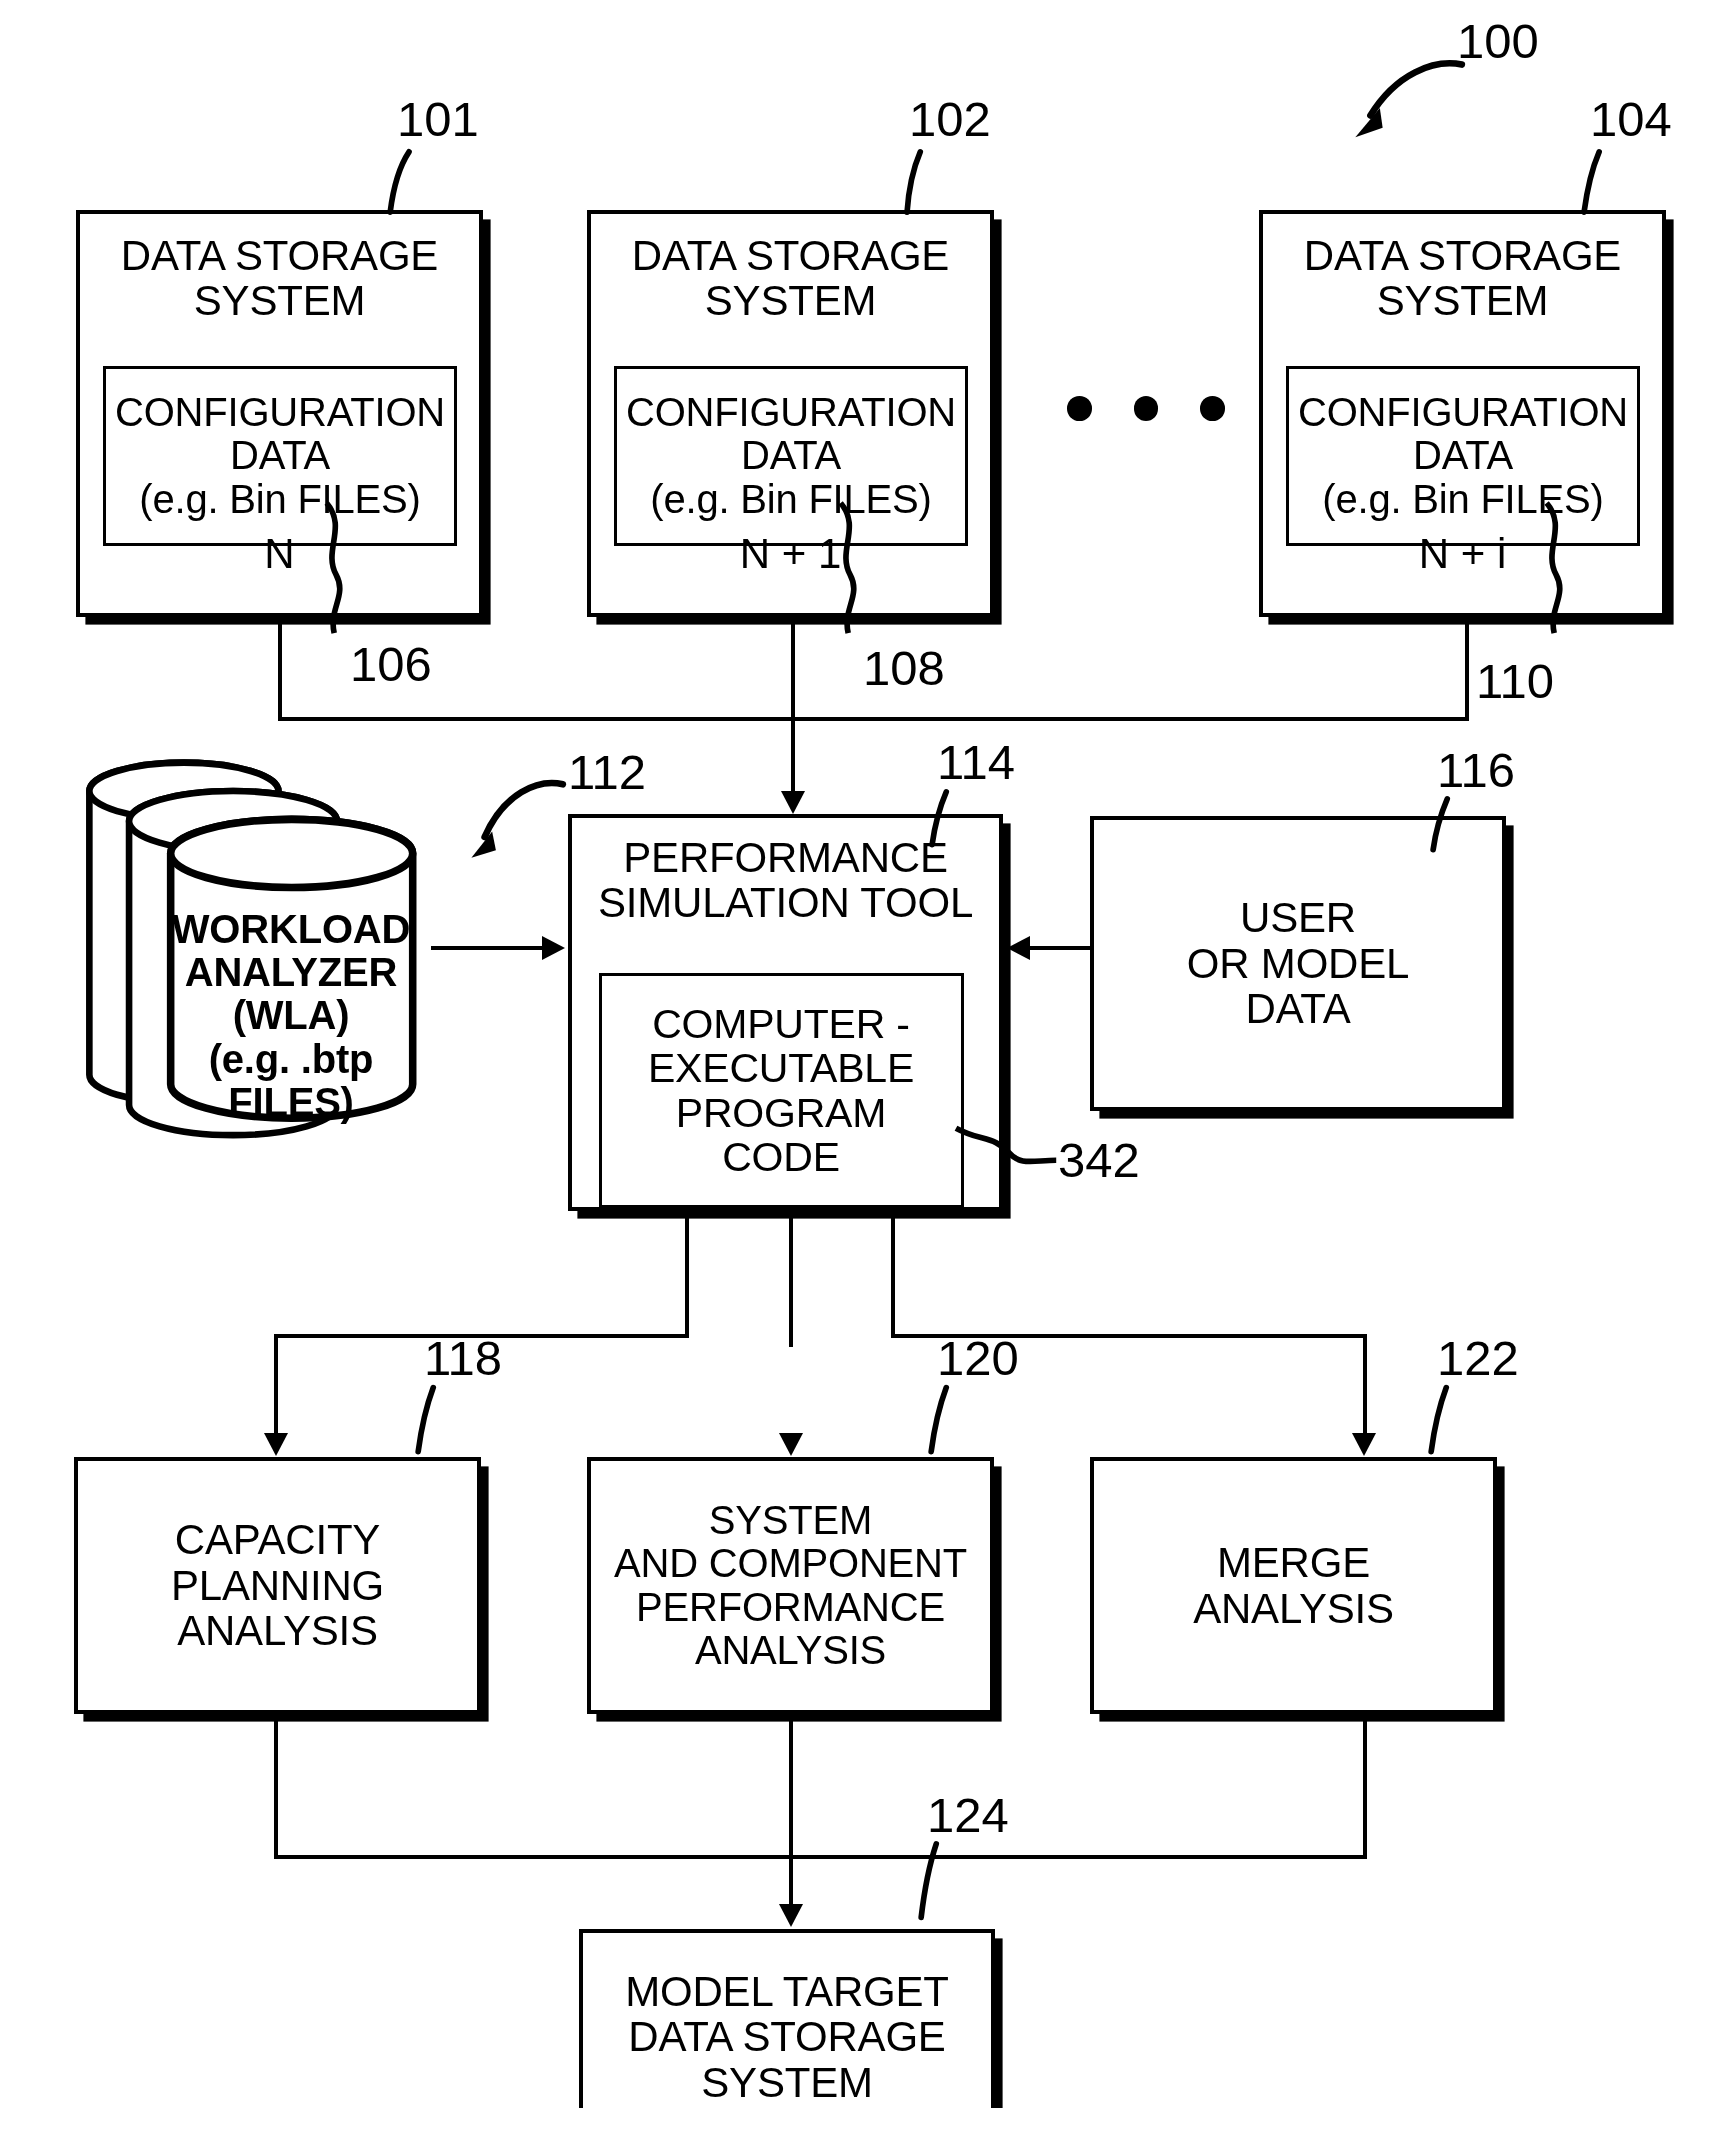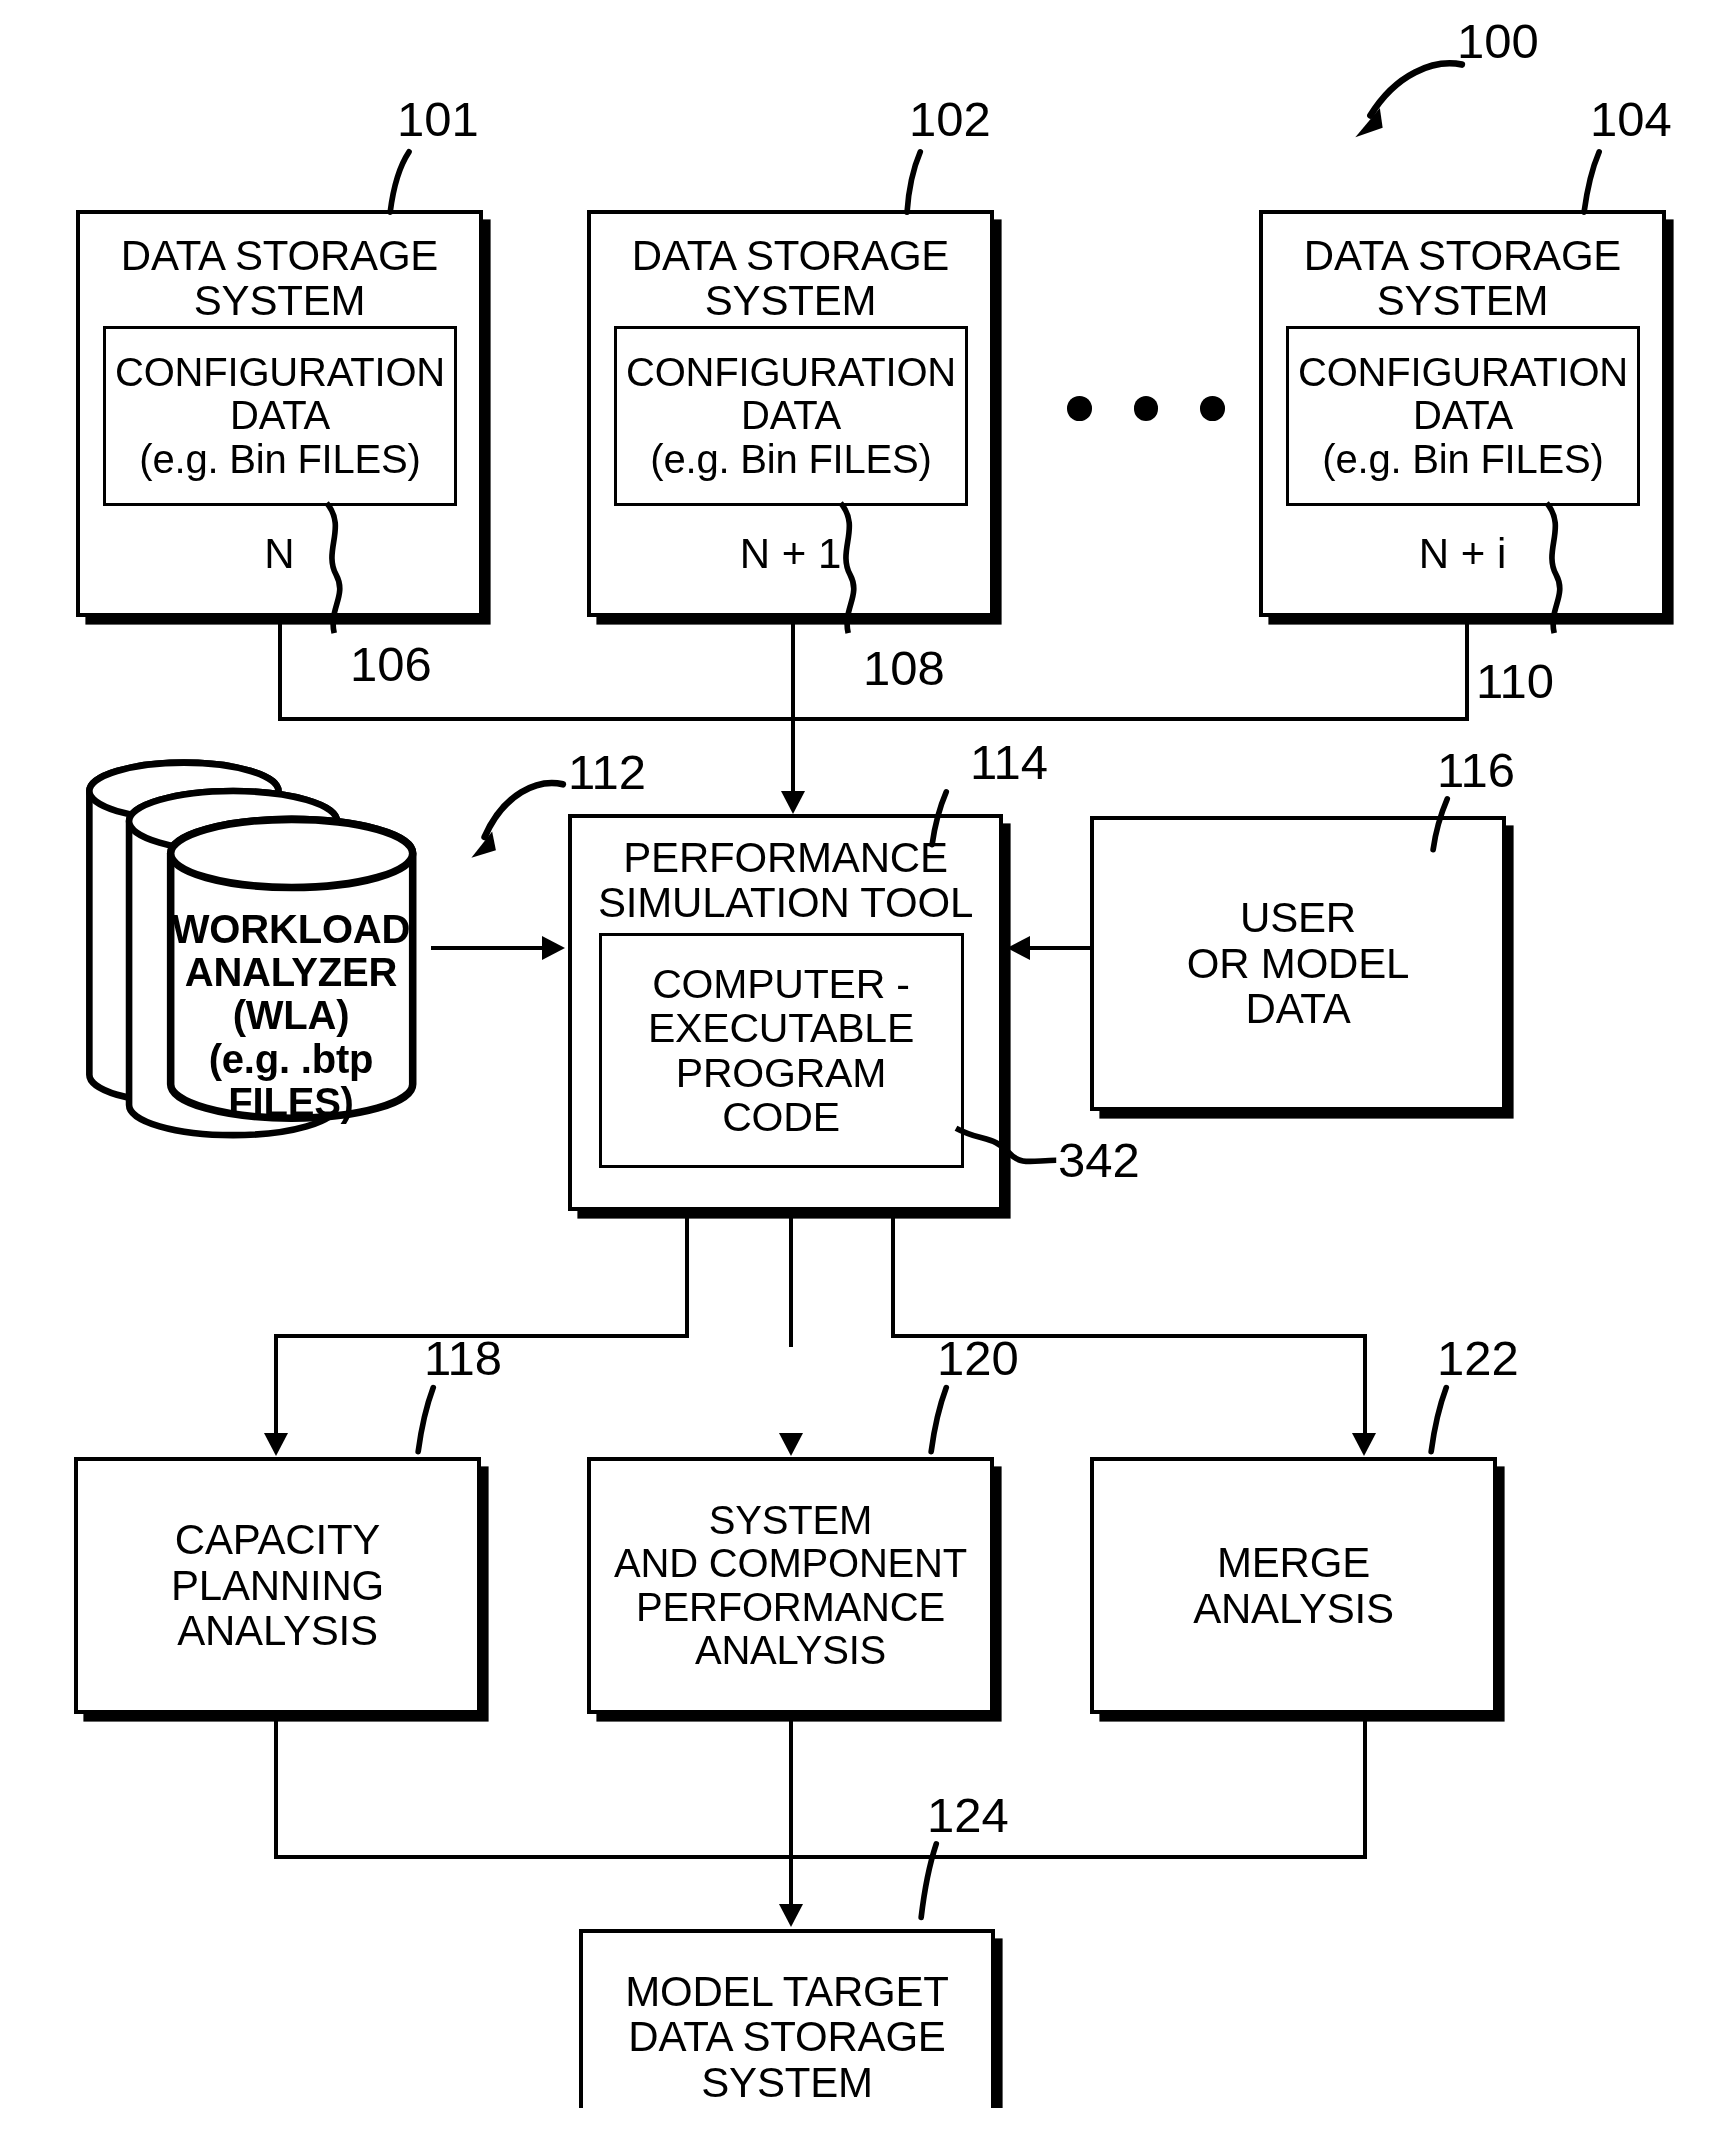--- a/index.html
+++ b/index.html
@@ -33,20 +33,21 @@
   .inner-box {
     position: absolute;
     box-sizing: border-box;
     border: 3.8px solid #000;
     background: #fff;
     display: flex;
     flex-direction: column;
     align-items: center;
     justify-content: center;
     color: #000;
+    margin-top: 40px;
   }
   .ttl {
     text-align: center;
     line-height: 1.08;
     white-space: pre-line;
     letter-spacing: -0.2px;
   }
   .sz44 { font-size: 42px; }
   .sz43 { font-size: 41px; }
   .sz42 { font-size: 40px; }
@@ -233,21 +234,21 @@
   <div class="box" style="left:568px; top:814px; width:435px; height:397px;">
     <div class="ttl sz44" style="margin-top:17px;">PERFORMANCE
 SIMULATION TOOL</div>
     <div class="inner-box" style="left:26.5px; top:115px; width:365px; height:235px;">
       <div class="ttl sz43">COMPUTER -
 EXECUTABLE
 PROGRAM
 CODE</div>
     </div>
   </div>
-  <div class="ref" style="left:970px; top:738px;">114</div>
+  <div class="ref" style="left:937px; top:738px;">114</div>
   <svg class="leader" style="left:901px; top:784px;" width="66" height="76" viewBox="0 0 70 80">
     <path d="M48,8 C42,22 36,42 33,64" stroke="#000" stroke-width="6" fill="none" stroke-linecap="round"></path>
   </svg>
 
   <svg class="leader" style="left:956px; top:1128px;" width="104" height="57" viewBox="0 0 110 60">
     <path d="M0,0 C26,14 40,8 56,26 C68,40 82,34 106,34" stroke="#000" stroke-width="6" fill="none"></path>
   </svg>
   <div class="ref" style="left:1058px; top:1136px;">342</div>
 
   <div class="box" style="left:1090px; top:816px; width:416px; height:295px; justify-content:center;">

